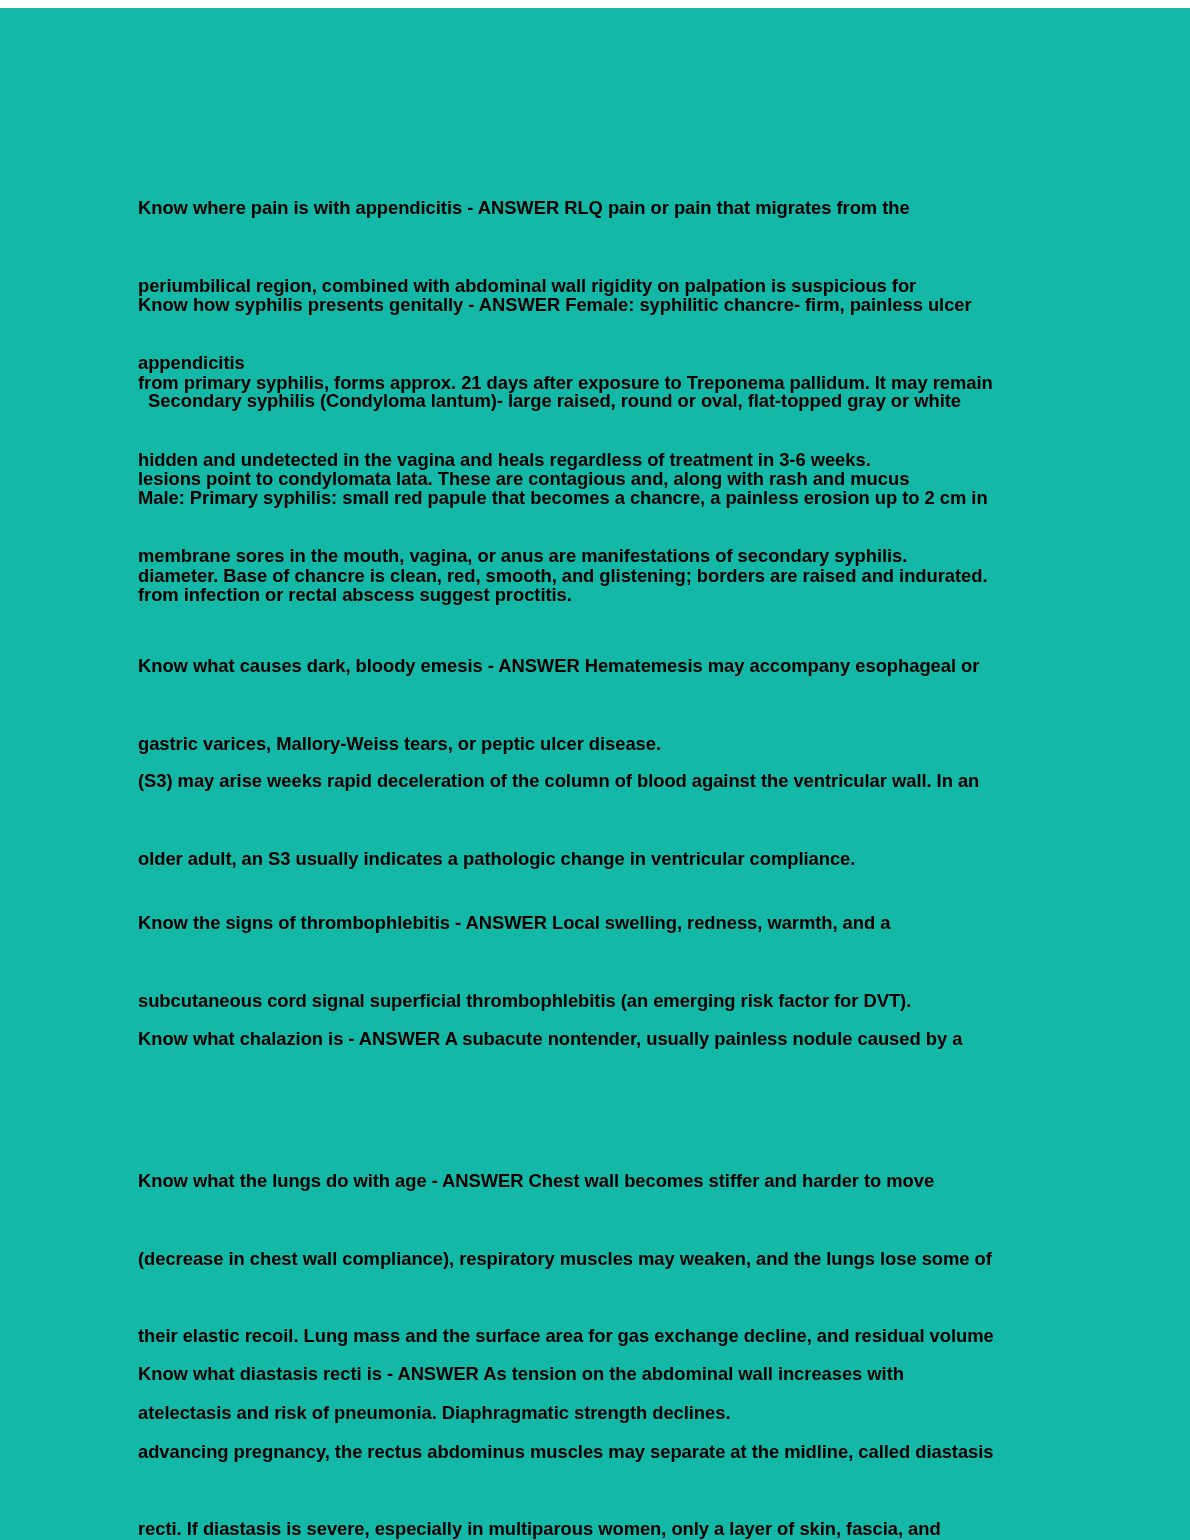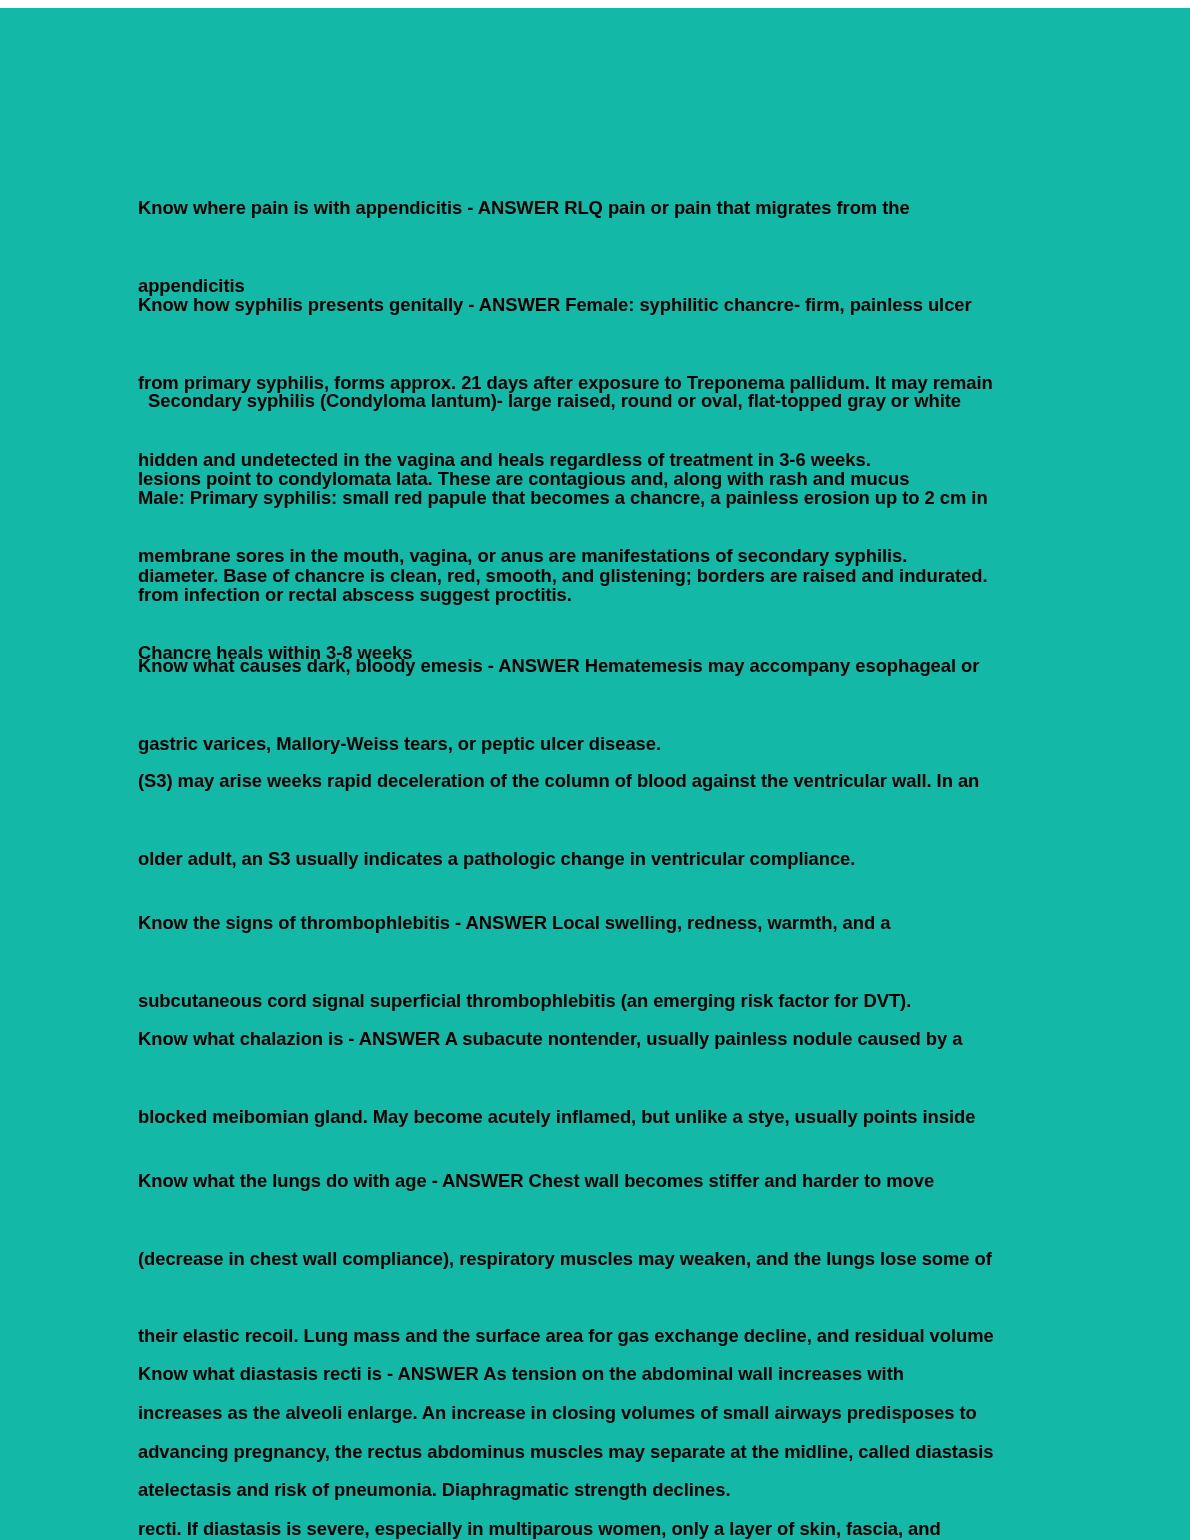--- a/index.html
+++ b/index.html
@@ -37,39 +37,39 @@
       height: 25.7px;
     }
   </style>
 </head>
 <body>
 
 <div class="page">
 
   <div class="para" style="top:136px">
     <span class="line">Know where pain is with appendicitis - ANSWER RLQ pain or pain that migrates from the</span>
+    <span class="line">periumbilical region, combined with abdominal wall rigidity on palpation is suspicious for</span>
     <span class="line">appendicitis</span>
   </div>
 
   <div class="para" style="top:233px">
     <span class="line">Know how syphilis presents genitally - ANSWER Female: syphilitic chancre- firm, painless ulcer</span>
     <span class="line">from primary syphilis, forms approx. 21 days after exposure to Treponema pallidum. It may remain</span>
     <span class="line">hidden and undetected in the vagina and heals regardless of treatment in 3-6 weeks.</span>
   </div>
 
   <div class="para" style="top:329px">
     <span class="line">  Secondary syphilis (Condyloma lantum)- large raised, round or oval, flat-topped gray or white</span>
     <span class="line">lesions point to condylomata lata. These are contagious and, along with rash and mucus</span>
     <span class="line">membrane sores in the mouth, vagina, or anus are manifestations of secondary syphilis.</span>
   </div>
 
   <div class="para" style="top:426px">
     <span class="line">Male: Primary syphilis: small red papule that becomes a chancre, a painless erosion up to 2 cm in</span>
     <span class="line">diameter. Base of chancre is clean, red, smooth, and glistening; borders are raised and indurated.</span>
-    <span class="line">Chancre heals within 3-8 weeks</span>
   </div>
 
   <div class="para" style="top:523px">
     <span class="line">from infection or rectal abscess suggest proctitis.</span>
   </div>
 
   <div class="para" style="top:594px">
     <span class="line">Know what causes dark, bloody emesis - ANSWER Hematemesis may accompany esophageal or</span>
     <span class="line">gastric varices, Mallory-Weiss tears, or peptic ulcer disease.</span>
   </div>
@@ -79,28 +79,26 @@
     <span class="line">older adult, an S3 usually indicates a pathologic change in ventricular compliance.</span>
   </div>
 
   <div class="para" style="top:851px">
     <span class="line">Know the signs of thrombophlebitis - ANSWER Local swelling, redness, warmth, and a</span>
     <span class="line">subcutaneous cord signal superficial thrombophlebitis (an emerging risk factor for DVT).</span>
   </div>
 
   <div class="para" style="top:967px">
     <span class="line">Know what chalazion is - ANSWER A subacute nontender, usually painless nodule caused by a</span>
-    <span class="line">blocked meibomian gland. May become acutely inflamed, but unlike a stye, usually points inside</span>
   </div>
 
   <div class="para" style="top:1109px">
     <span class="line">Know what the lungs do with age - ANSWER Chest wall becomes stiffer and harder to move</span>
     <span class="line">(decrease in chest wall compliance), respiratory muscles may weaken, and the lungs lose some of</span>
     <span class="line">their elastic recoil. Lung mass and the surface area for gas exchange decline, and residual volume</span>
-    <span class="line">increases as the alveoli enlarge. An increase in closing volumes of small airways predisposes to</span>
     <span class="line">atelectasis and risk of pneumonia. Diaphragmatic strength declines.</span>
   </div>
 
   <div class="para" style="top:1302px">
     <span class="line">Know what diastasis recti is - ANSWER As tension on the abdominal wall increases with</span>
     <span class="line">advancing pregnancy, the rectus abdominus muscles may separate at the midline, called diastasis</span>
     <span class="line">recti. If diastasis is severe, especially in multiparous women, only a layer of skin, fascia, and</span>
     
     
   </div>

